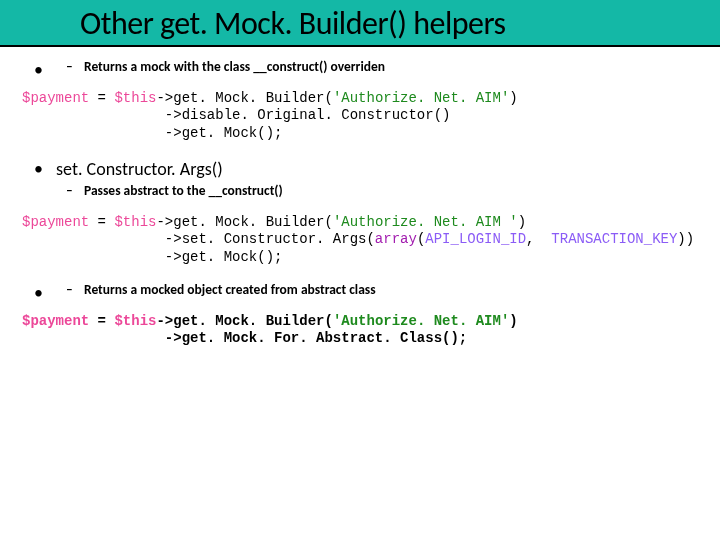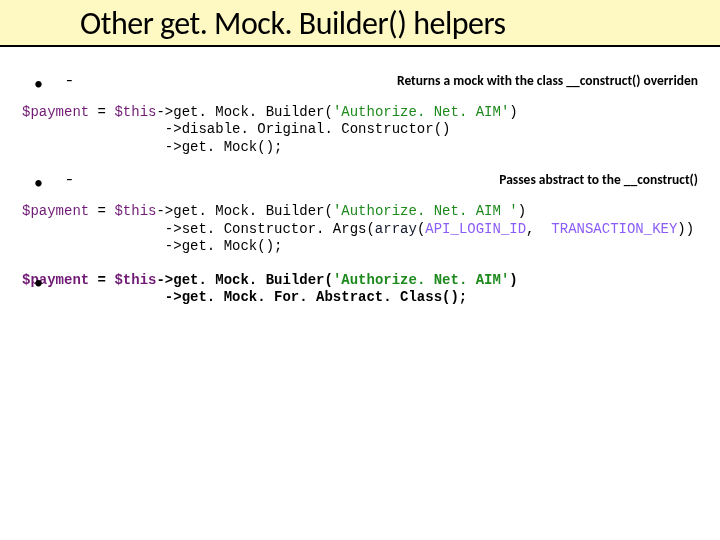--- a/index.html
+++ b/index.html
@@ -13,22 +13,22 @@
     overflow: hidden;
   }
   .slide {
     box-sizing: border-box;
     width: 720px;
     height: 540px;
     padding: 0 22px 18px 22px;
   }
   .title-wrap {
     position: relative;
-    background: #fef9c3;
-    margin: 0 -22px 26px -22px;
+    background: #14b8a6;
+    margin: 0 -22px 12px -22px;
     padding: 6px 50px 2px 80px;
     border-bottom: 2px solid #000;
   }
   .title-wrap::before {
     content: "";
     position: absolute;
     left: 0;
     right: 0;
     top: -2px;
     height: 2px;
@@ -60,21 +60,20 @@
     top: 0;
     font-size: 18px;
   }
   ul.lvl2 {
     margin: 2px 0 0 10px;
     padding: 0;
     list-style: none;
     font-size: 13.5px;
     font-weight: 700;
     line-height: 1.25;
-    text-align: right;
   }
   ul.lvl2 > li {
     position: relative;
     padding-left: 18px;
   }
   ul.lvl2 > li::before {
     content: "–";
     position: absolute;
     left: 0;
     top: 0;
@@ -82,50 +81,52 @@
   pre.code {
     font-family: Consolas, "Courier New", monospace;
     font-size: 14px;
     line-height: 1.25;
     white-space: pre;
     margin: 14px 0 16px 0;
   }
   pre.code.bold {
     font-weight: 700;
   }
-  .c-var { color: #701a75; }
+  .c-var { color: #ec4899; }
   .c-op  { color: #000; }
   .c-str { color: #1e8a1e; text-align: center; }
-  .c-arr { color: #0f172a; }
+  .c-arr { color: #a21caf; }
   .c-id  { color: #8b5cf6; }
 </style>
 </head>
 <body>
 
 <div class="slide">
   <div class="title-wrap">
     <h1 class="title">Other get. Mock. Builder() helpers</h1>
   </div>
 
   <div id="body-content">
       <ul class="lvl1">
         <li><ul class="lvl2">
             <li><span>Returns a mock with the class __construct() overriden</span></li>
           </ul></li>
       </ul>
       <pre class="code"><span class="c-var">$payment</span><span class="c-op"> = </span><span class="c-var">$this</span><span class="c-op">-&gt;get. Mock. Builder(</span><span class="c-str">'Authorize. Net. AIM'</span><span class="c-op">)</span>
 <span class="c-op">                 -&gt;disable. Original. Constructor()</span>
 <span class="c-op">                 -&gt;get. Mock();</span></pre>
       <ul class="lvl1">
-        <li><ul class="lvl2">
+        <li><span>set. Constructor. Args()</span><ul class="lvl2">
             <li><span>Passes abstract to the __construct()</span></li>
           </ul></li>
       </ul>
       <pre class="code"><span class="c-var">$payment</span><span class="c-op"> = </span><span class="c-var">$this</span><span class="c-op">-&gt;get. Mock. Builder(</span><span class="c-str">'Authorize. Net. AIM '</span><span class="c-op">)</span>
 <span class="c-op">                 -&gt;set. Constructor. Args(</span><span class="c-arr">array</span><span class="c-op">(</span><span class="c-id">API_LOGIN_ID</span><span class="c-op">,  </span><span class="c-id">TRANSACTION_KEY</span><span class="c-op">))</span>
 <span class="c-op">                 -&gt;get. Mock();</span></pre>
       <ul class="lvl1">
-        <li></li>
+        <li><ul class="lvl2">
+            <li><span>Returns a mocked object created from abstract class</span></li>
+          </ul></li>
       </ul>
       <pre class="code bold"><span class="c-var">$payment</span><span class="c-op"> = </span><span class="c-var">$this</span><span class="c-op">-&gt;get. Mock. Builder(</span><span class="c-str">'Authorize. Net. AIM'</span><span class="c-op">)</span>
 <span class="c-op">                 -&gt;get. Mock. For. Abstract. Class();</span></pre>
     </div>
 </div>
 
 </body></html>

